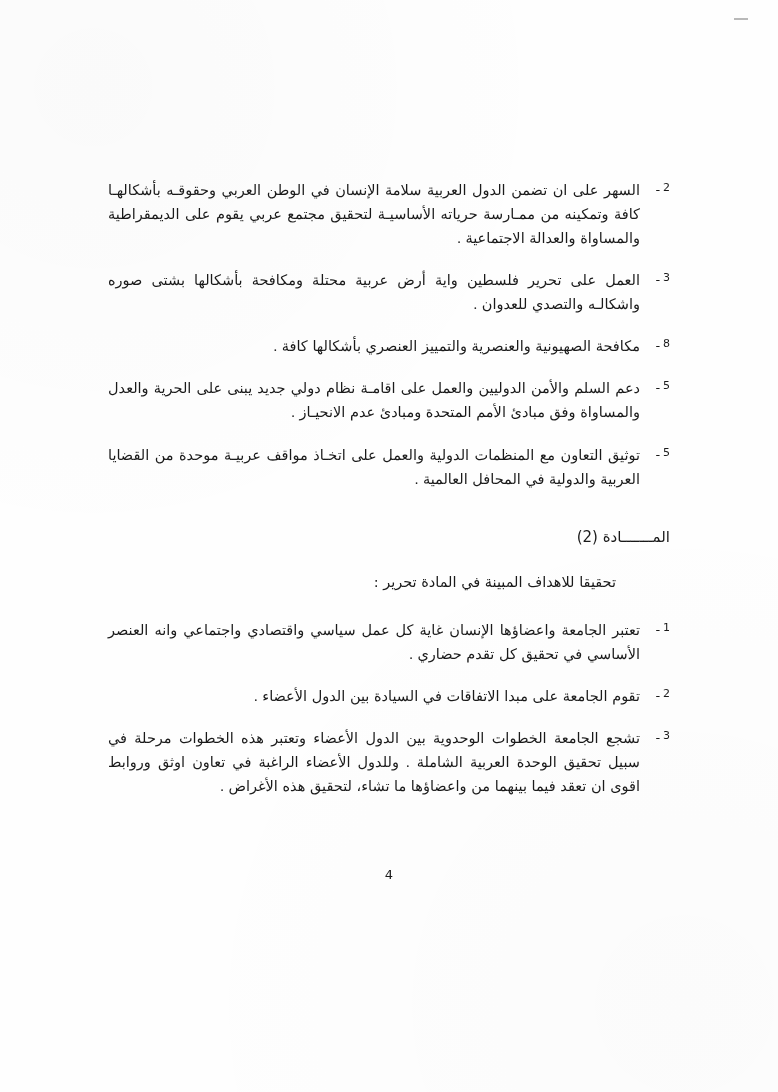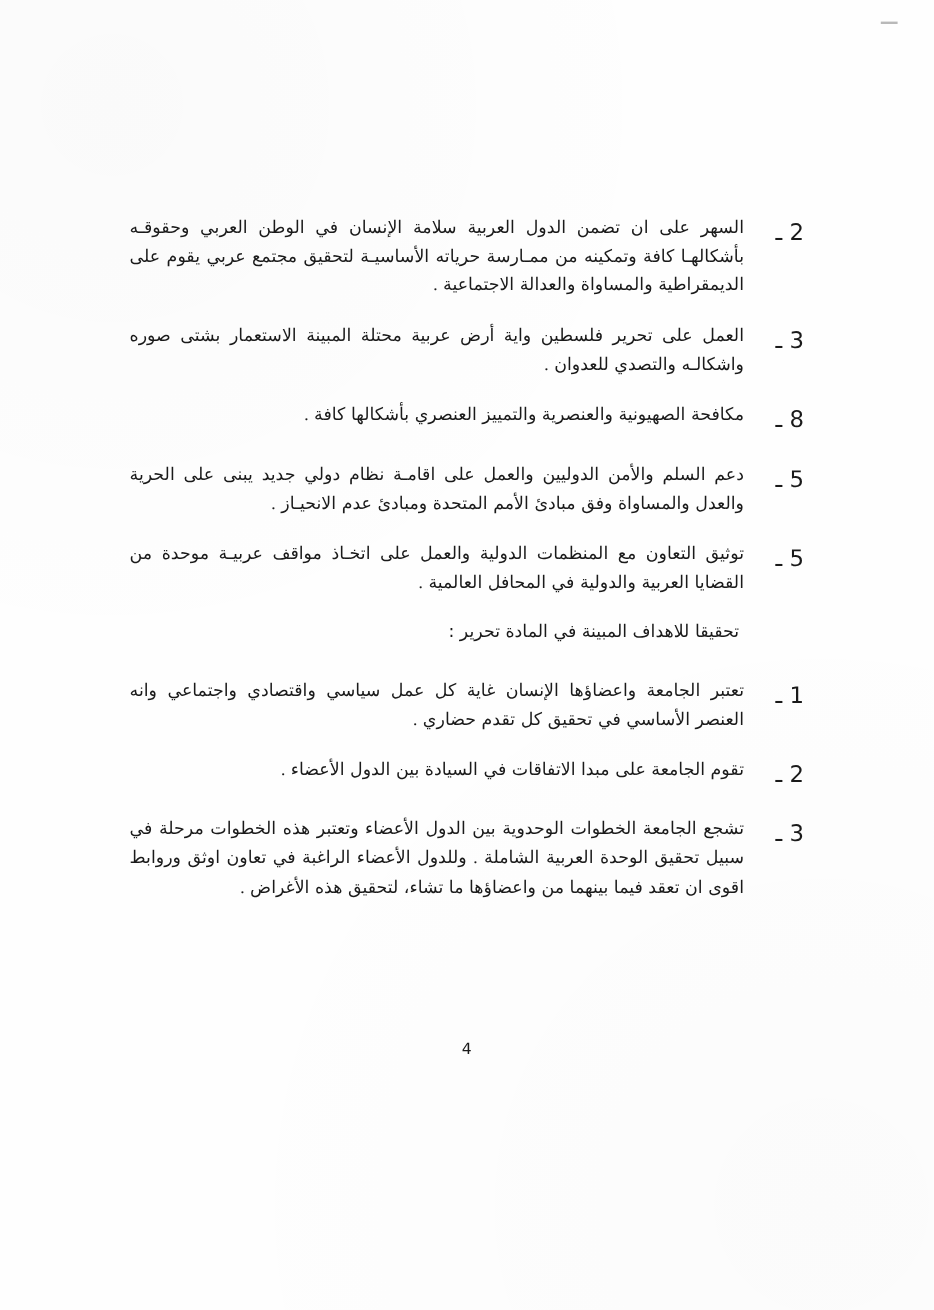--- a/index.html
+++ b/index.html
@@ -48,26 +48,25 @@
   }
   .clause {
     display: flex;
     flex-direction: row;
     align-items: flex-start;
     margin-bottom: 18px;
   }
   .clause-num {
     flex: 0 0 auto;
     width: 30px;
-    font-size: 19px;
+    font-size: 11px;
     line-height: 1.62;
     padding-top: 1px;
     white-space: nowrap;
     letter-spacing: 0.5px;
-    padding-left: 20px;
   }
   .clause-body {
     flex: 1 1 auto;
     font-size: 14.5px;
     line-height: 1.66;
     text-align: justify;
     text-align-last: right;
     word-spacing: 1px;
     font-family: Liberation Serif, serif;
   }
@@ -106,38 +105,39 @@
 
   <div class="content">
 
     <div class="clause">
       <div class="clause-num">2 ـ</div>
       <div class="clause-body">السهر على ان تضمن الدول العربية سلامة الإنسان في الوطن العربي وحقوقـه بأشكالهـا كافة وتمكينه من ممـارسة حرياته الأساسيـة لتحقيق مجتمع عربي يقوم على الديمقراطية والمساواة والعدالة الاجتماعية .</div>
     </div>
 
     <div class="clause">
       <div class="clause-num">3 ـ</div>
-      <div class="clause-body">العمل على تحرير فلسطين واية أرض عربية محتلة المبينة الاستعمار بشتى صوره واشكالـه والتصدي للعدوان .</div>
+      <div class="clause-body">العمل على تحرير فلسطين واية أرض عربية محتلة ومكافحة بأشكالها بشتى صوره واشكالـه والتصدي للعدوان .</div>
     </div>
 
     <div class="clause single-line">
       <div class="clause-num">8 ـ</div>
       <div class="clause-body">مكافحة الصهيونية والعنصرية والتمييز العنصري بأشكالها كافة .</div>
     </div>
 
     <div class="clause">
       <div class="clause-num">5 ـ</div>
       <div class="clause-body">دعم السلم والأمن الدوليين والعمل على اقامـة نظام دولي جديد يبنى على الحرية والعدل والمساواة وفق مبادئ الأمم المتحدة ومبادئ عدم الانحيـاز .</div>
     </div>
 
     <div class="clause">
       <div class="clause-num">5 ـ</div>
       <div class="clause-body">توثيق التعاون مع المنظمات الدولية والعمل على اتخـاذ مواقف عربيـة موحدة من القضايا العربية والدولية في المحافل العالمية .</div>
     </div>
 
+    <div class="section-head">المـــــــادة (2)</div>
 
     <div class="lead-in">تحقيقا للاهداف المبينة في المادة تحرير :</div>
 
     <div class="clause">
       <div class="clause-num">1 ـ</div>
       <div class="clause-body">تعتبر الجامعة واعضاؤها الإنسان غاية كل عمل سياسي واقتصادي واجتماعي وانه العنصر الأساسي في تحقيق كل تقدم حضاري .</div>
     </div>
 
     <div class="clause single-line">
       <div class="clause-num">2 ـ</div>

